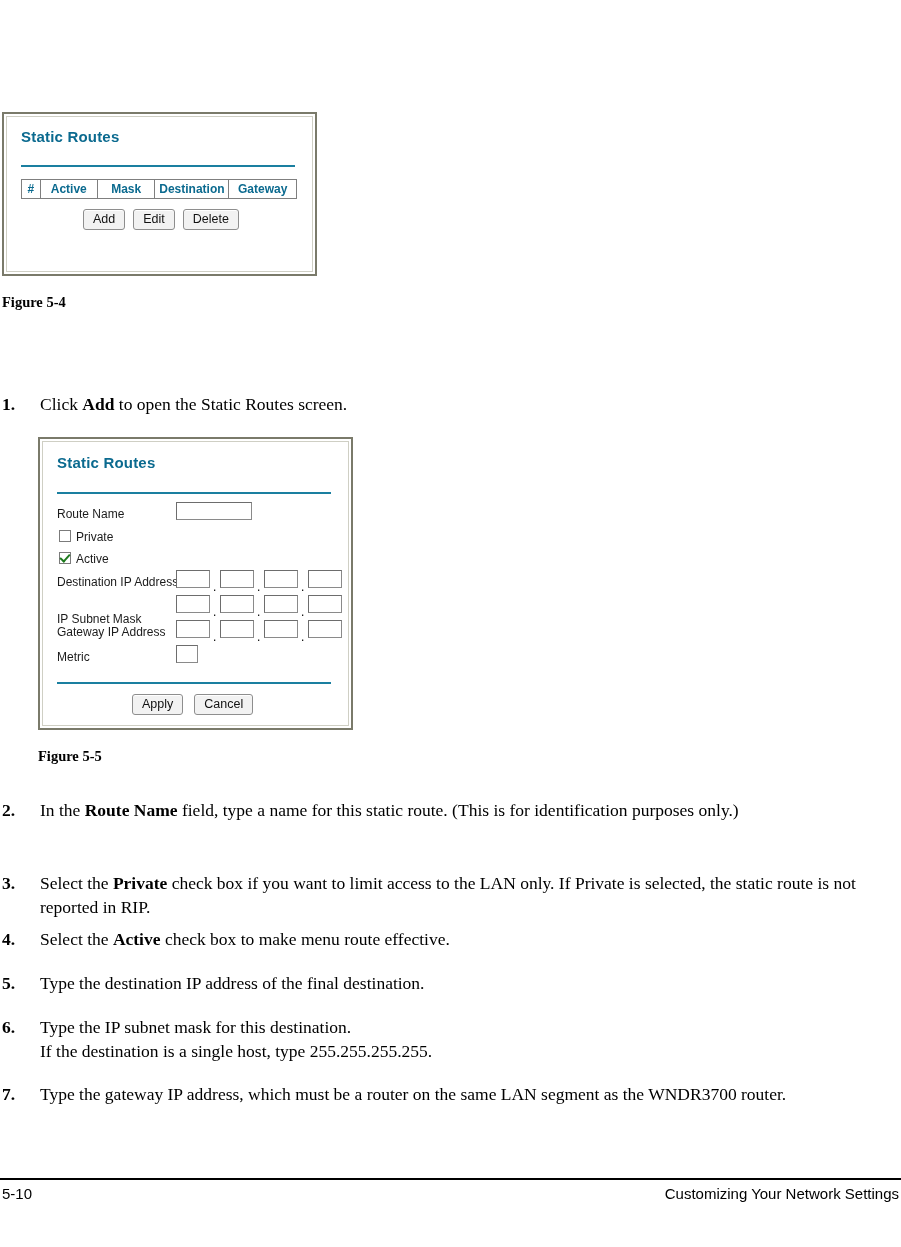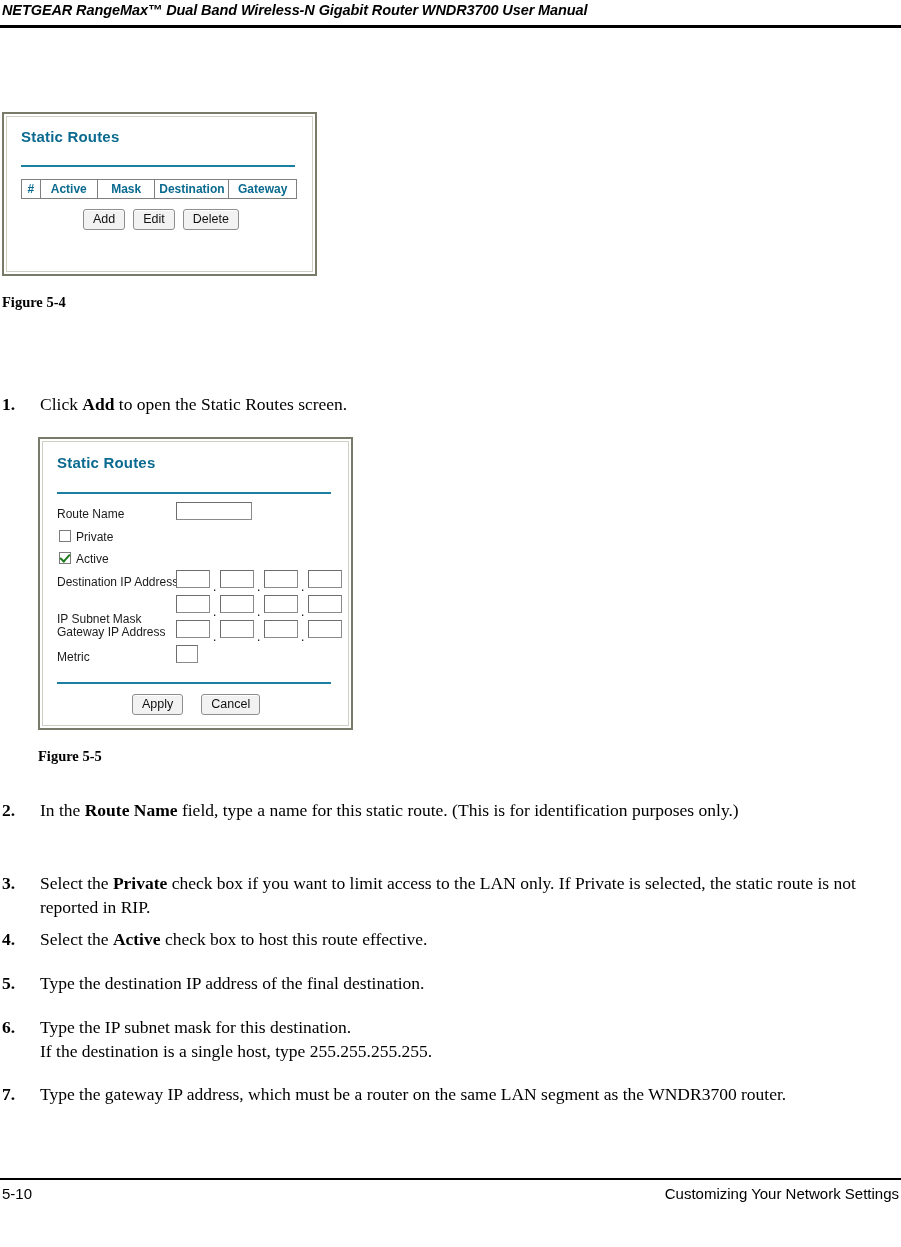--- a/index.html
+++ b/index.html
@@ -265,21 +265,21 @@
     height: 8px;
     border: solid #1d7a1d;
     border-width: 0 2px 2px 0;
     transform: rotate(42deg);
   }
   .btnrow2 {
     position: absolute;
     left: 89px;
     top: 252px;
     display: flex;
-    gap: 18px;
+    gap: 11px;
   }
 
   
   .footer-rule {
     position: absolute;
     left: 0px;
     top: 1178px;
     width: 901px;
     height: 2px;
     background: #000000;
@@ -309,24 +309,20 @@
     font-family: "Liberation Sans", sans-serif;
     font-style: italic;
     font-size: 15px;
   }
 </style>
 </head>
 <body>
 
 <div class="page">
 
-  <div class="header">
-    <div class="header-title">NETGEAR RangeMax™ Dual Band Wireless-N Gigabit Router WNDR3700 User Manual</div>
-    <div class="header-rule"></div>
-  </div>
 
 
   <div class="shot1">
     <div class="shot1-inner">
       <div class="sr-title">Static Routes</div>
       <div class="sr-rule"></div>
       <div class="tbl-head">
         <div class="th-num">#</div>
         <div class="th-act">Active</div>
         <div class="th-name">Mask</div>
@@ -409,21 +405,21 @@
     <span class="txt"><span>In the </span><b>Route Name</b><span> field, type a name for this static route. (This is for identification purposes only.)</span></span>
   </div>
 
   <div class="li" style="left:2px; top:872px; width:890px;">
     <span class="num">3.</span>
     <span class="txt"><span>Select the </span><b>Private</b><span> check box if you want to limit access to the LAN only. If Private is selected, the static route is not reported in RIP.</span></span>
   </div>
 
   <div class="li" style="left:2px; top:928px; width:890px;">
     <span class="num">4.</span>
-    <span class="txt"><span>Select the </span><b>Active</b><span> check box to host this route effective.</span></span>
+    <span class="txt"><span>Select the </span><b>Active</b><span> check box to make menu route effective.</span></span>
   </div>
 
   <div class="li" style="left:2px; top:972px; width:890px;">
     <span class="num">5.</span>
     <span class="txt">Type the destination IP address of the final destination.</span>
   </div>
 
   <div class="li" style="left:2px; top:1016px; width:890px;">
     <span class="num">6.</span>
     <span class="txt">

